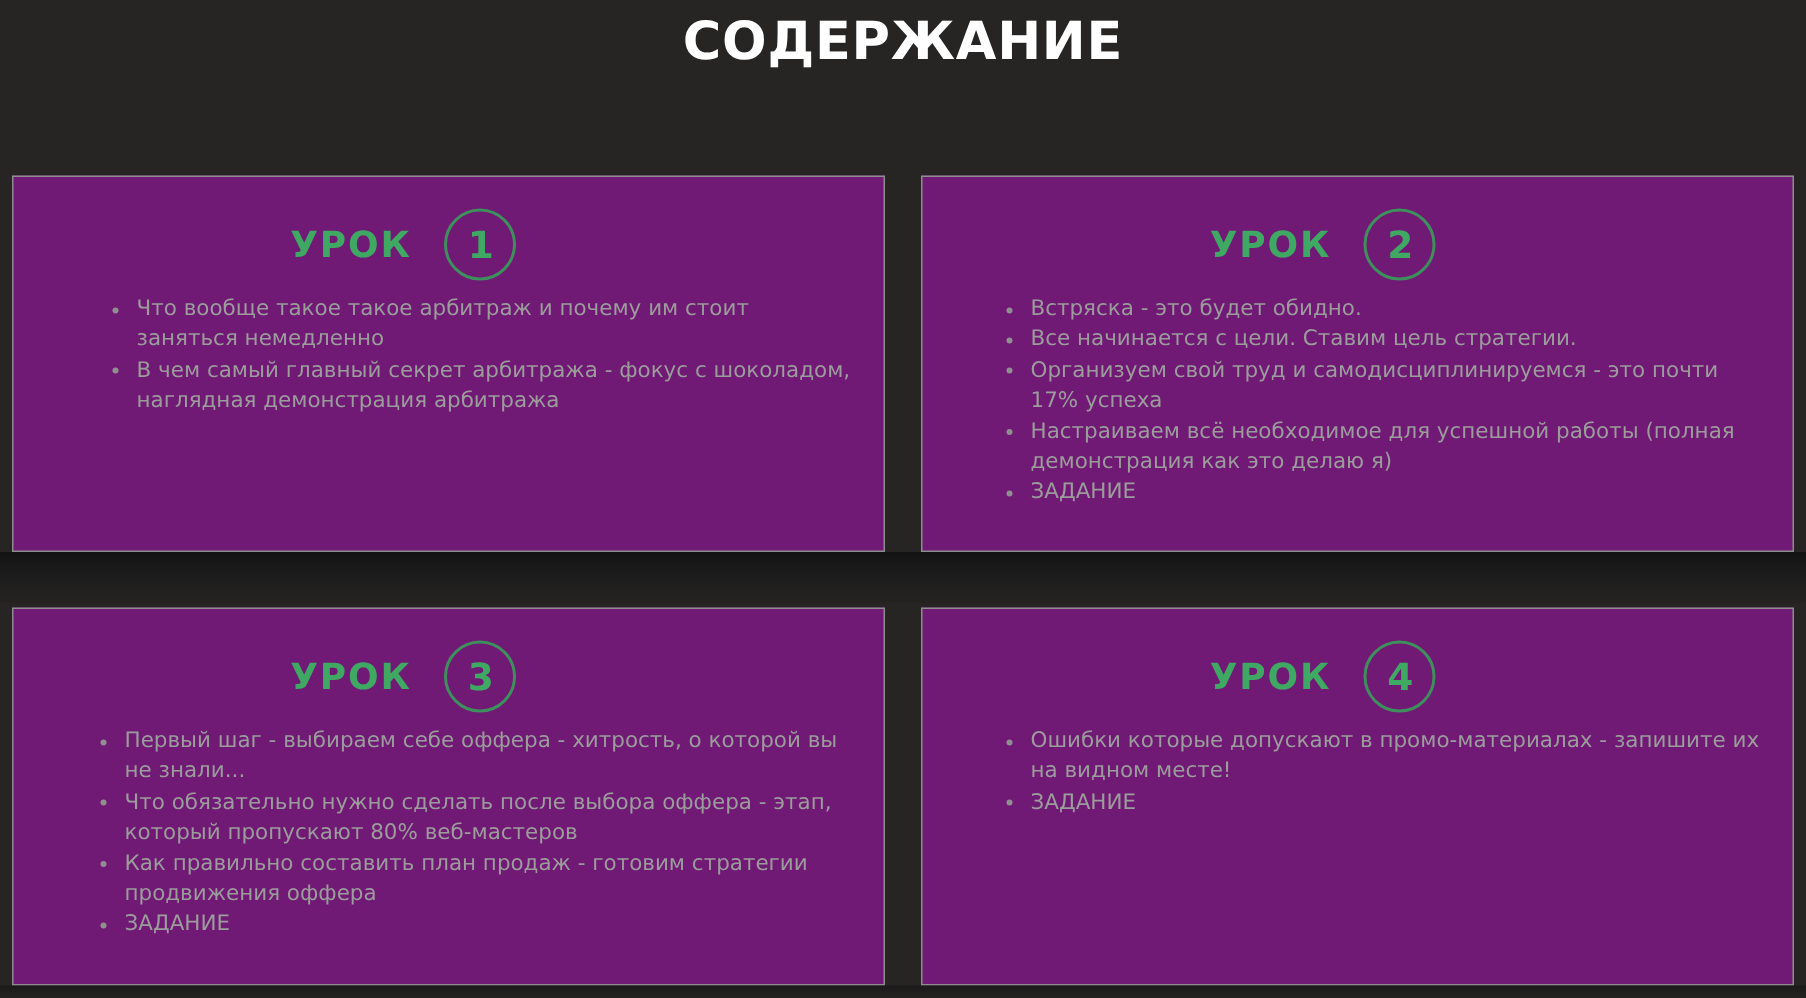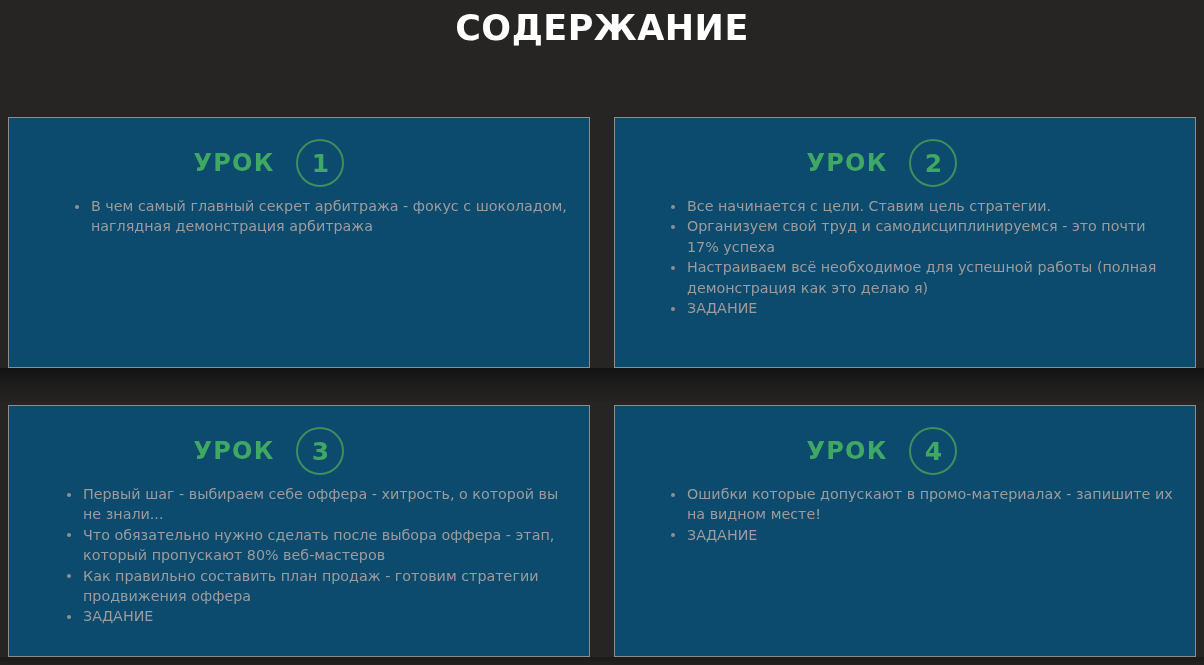--- a/index.html
+++ b/index.html
@@ -50,21 +50,21 @@
     grid-template-columns: 582px 582px;
     grid-template-rows: 251px 252px;
     column-gap: 24px;
     row-gap: 37px;
   }
 
   .lesson-card {
     position: relative;
     box-sizing: border-box;
     border: 1px solid #8d8d8d;
-    background: #0c4a6e;
+    background: #701a75;
     overflow: hidden;
   }
 
   
   .row-shadow {
     position: absolute;
     left: 0;
     top: 368px;
     width: 1204px;
     height: 34px;
@@ -166,30 +166,32 @@
   </div>
 
   <div class="cards-grid">
 
     <div class="lesson-card">
       <div class="card-header hdr-1">
         <span class="lesson-word">УРОК</span>
         <span class="lesson-badge">1</span>
       </div>
       <ul class="card-list list-1">
+        <li>Что вообще такое такое арбитраж и почему им стоит заняться немедленно</li>
         <li>В чем самый главный секрет арбитража - фокус с шоколадом, наглядная демонстрация арбитража</li>
       </ul>
     </div>
 
     <div class="lesson-card">
       <div class="card-header hdr-2">
         <span class="lesson-word">УРОК</span>
         <span class="lesson-badge">2</span>
       </div>
       <ul class="card-list list-2">
+        <li>Встряска - это будет обидно.</li>
         <li>Все начинается с цели. Ставим цель стратегии.</li>
         <li>Организуем свой труд и самодисциплинируемся - это почти 17% успеха</li>
         <li>Настраиваем всё необходимое для успешной работы (полная демонстрация как это делаю я)</li>
         <li>ЗАДАНИЕ</li>
       </ul>
     </div>
 
     <div class="lesson-card">
       <div class="card-header hdr-3">
         <span class="lesson-word">УРОК</span>

